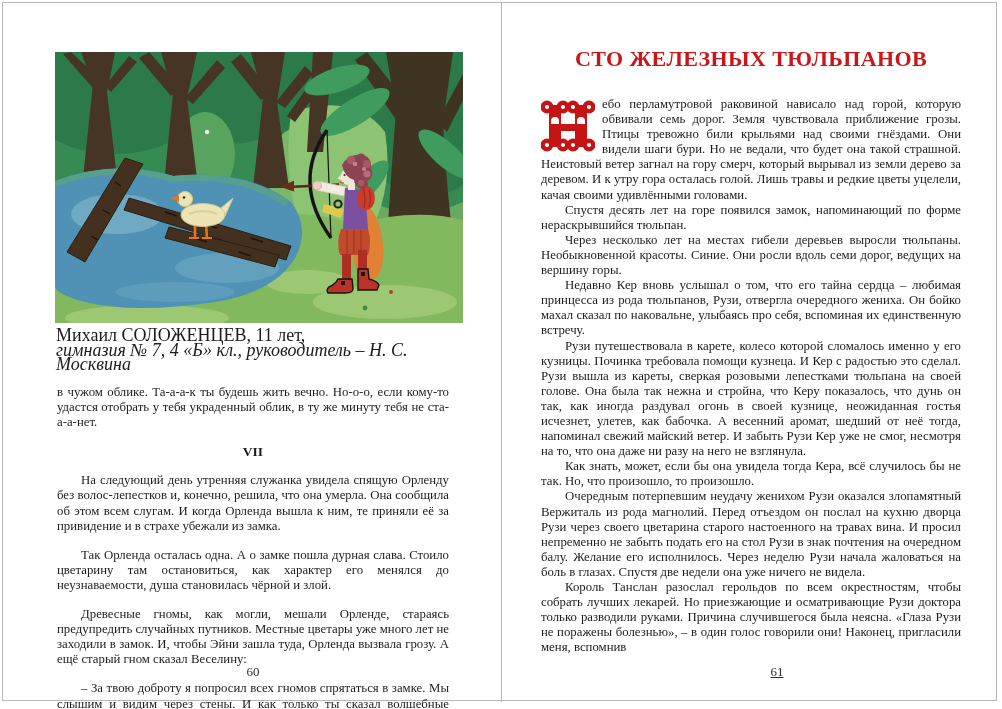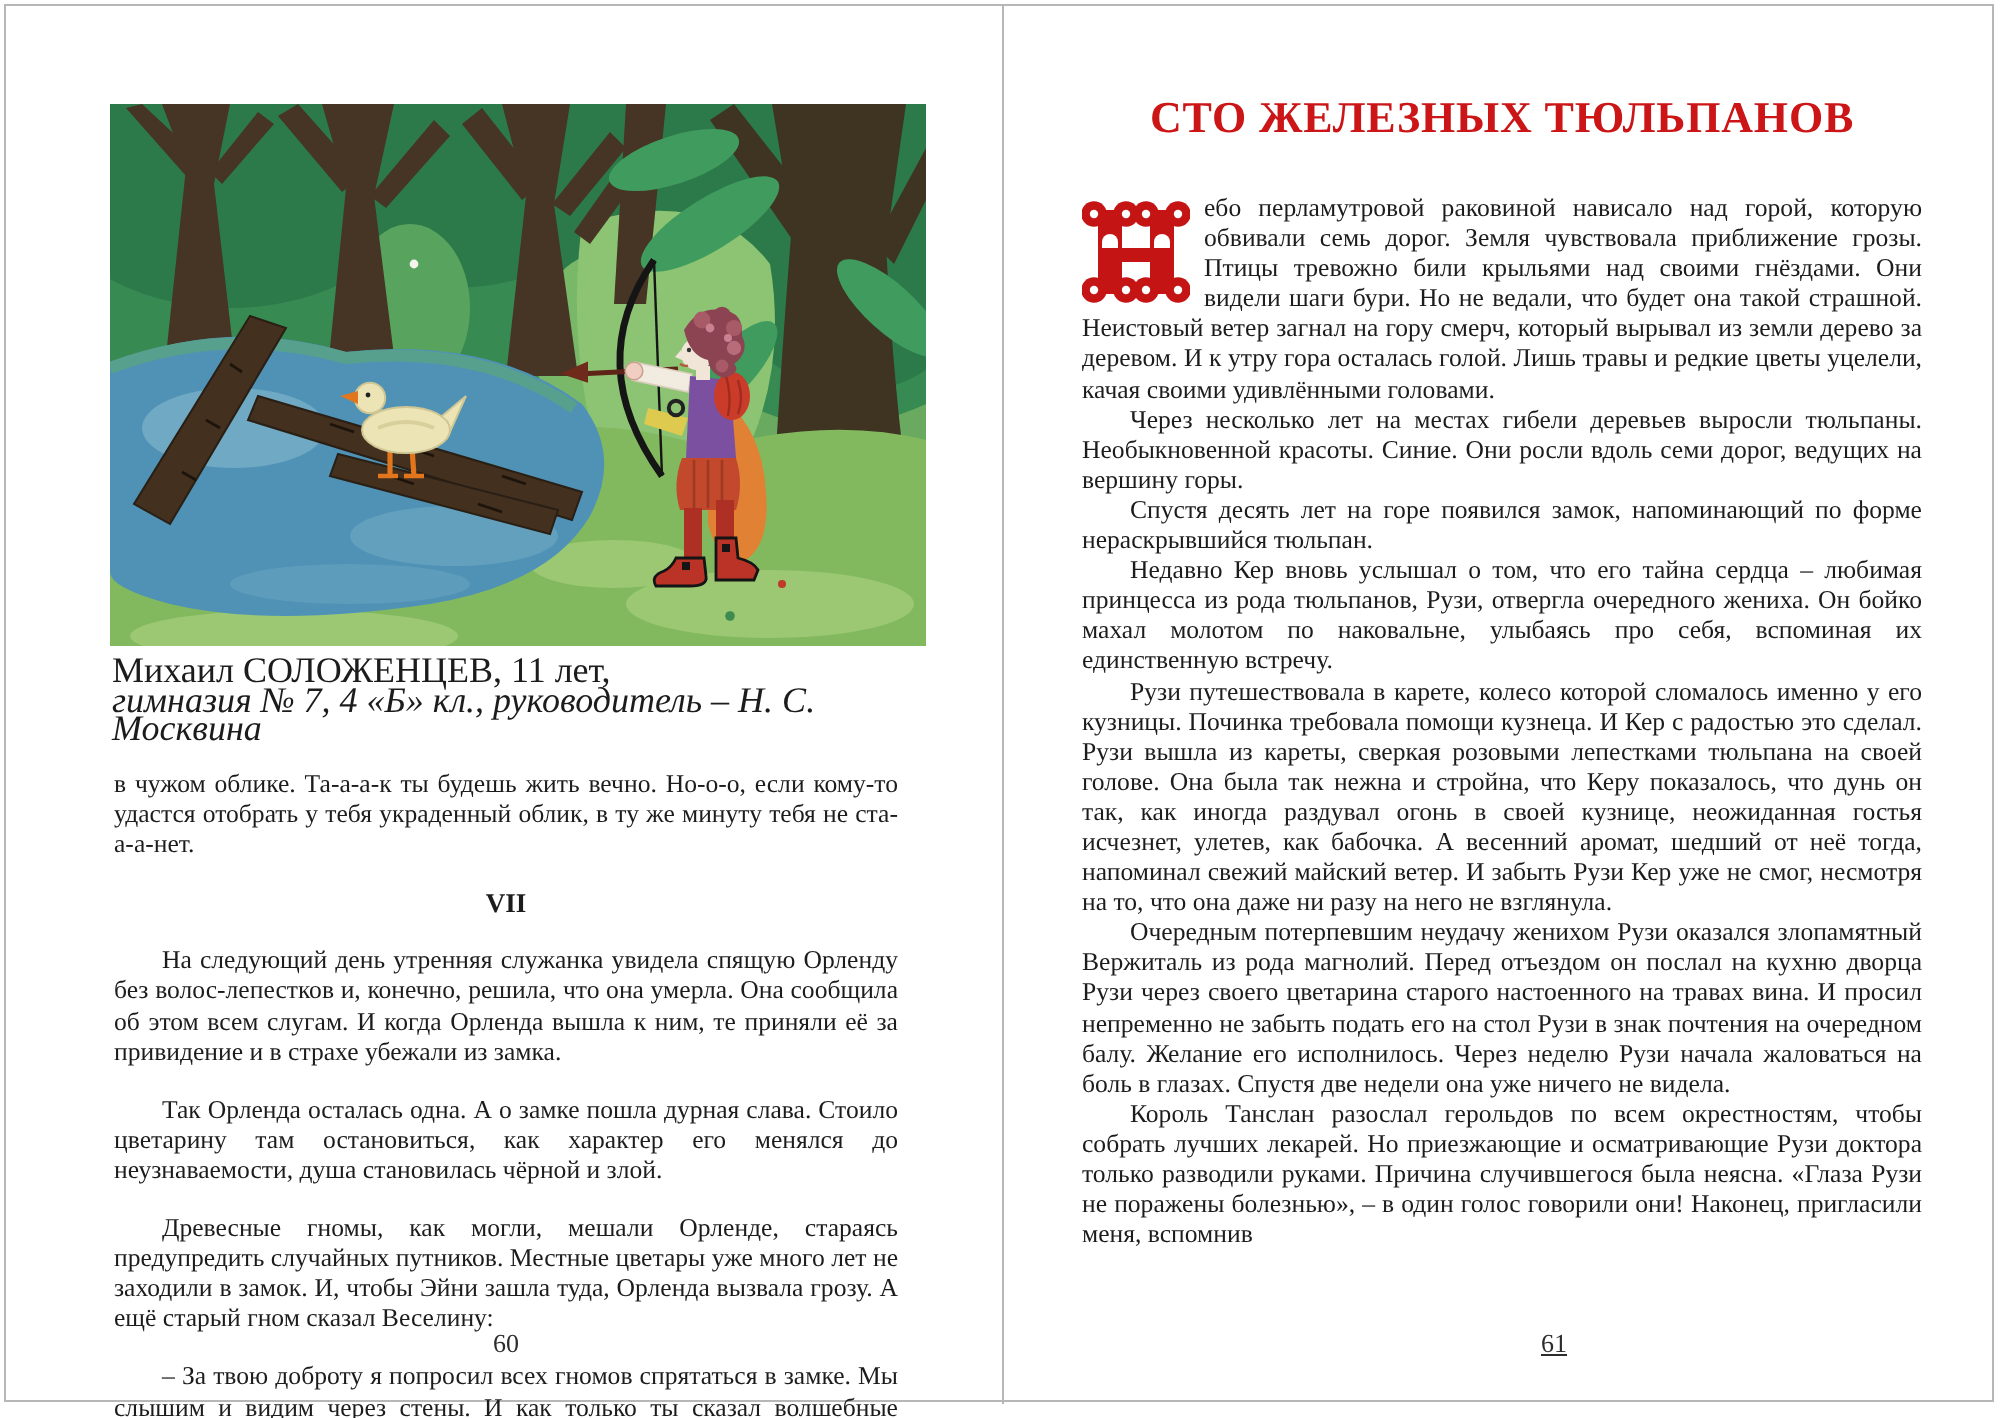--- a/index.html
+++ b/index.html
@@ -230,21 +230,22 @@
             <circle cx="48" cy="46" r="2.1"></circle>
           <circle cx="14" cy="22" r="4"></circle>
             <rect x="10" y="22" width="8" height="5"></rect>
           <circle cx="40" cy="22" r="4"></circle>
             <rect x="36" y="22" width="8" height="5"></rect>
         </g>
         <rect x="8" y="25" width="38" height="7" fill="#c41414"></rect>
       </svg>
     </span><span>ебо перламутровой раковиной нависало над горой, которую обвивали семь дорог. Земля чувствовала приближение грозы. Птицы тревожно били крыльями над своими гнёздами. Они видели шаги бури. Но не ведали, что будет она такой страшной. Неистовый ветер загнал на гору смерч, который вырывал из земли дерево за деревом. И к утру гора осталась голой. Лишь травы и редкие цветы уцелели, качая своими удивлёнными головами.</span>
   </p>
+  <p>Спустя десять лет на горе появился замок, напоминающий по форме нераскрывшийся тюльпан.</p>
   <p>Через несколько лет на местах гибели деревьев выросли тюльпаны. Необыкновенной красоты. Синие. Они росли вдоль семи дорог, ведущих на вершину горы.</p>
-  <p>Спустя десять лет на горе появился замок, напоминающий по форме нераскрывшийся тюльпан.</p>
-  <p>Недавно Кер вновь услышал о том, что его тайна сердца – любимая принцесса из рода тюльпанов, Рузи, отвергла очередного жениха. Он бойко махал молотом по наковальне, улыбаясь про себя, вспоминая их единственную встречу.</p>
+  <p>Недавно Кер вновь услышал о том, что его тайна сердца – любимая принцесса из рода тюльпанов, Рузи, отвергла очередного жениха. Он бойко махал сказал по наковальне, улыбаясь про себя, вспоминая их единственную встречу.</p>
   <p>Рузи путешествовала в карете, колесо которой сломалось именно у его кузницы. Починка требовала помощи кузнеца. И Кер с радостью это сделал. Рузи вышла из кареты, сверкая розовыми лепестками тюльпана на своей голове. Она была так нежна и стройна, что Керу показалось, что дунь он так, как иногда раздувал огонь в своей кузнице, неожиданная гостья исчезнет, улетев, как бабочка. А весенний аромат, шедший от неё тогда, напоминал свежий майский ветер. И забыть Рузи Кер уже не смог, несмотря на то, что она даже ни разу на него не взглянула.</p>
+  <p>Как знать, может, если бы она увидела тогда Кера, всё случилось бы не так. Но, что произошло, то произошло.</p>
   <p>Очередным потерпевшим неудачу женихом Рузи оказался злопамятный Вержиталь из рода магнолий. Перед отъездом он послал на кухню дворца Рузи через своего цветарина старого настоенного на травах вина. И просил непременно не забыть подать его на стол Рузи в знак почтения на очередном балу. Желание его исполнилось. Через неделю Рузи начала жаловаться на боль в глазах. Спустя две недели она уже ничего не видела.</p>
   <p>Король Танслан разослал герольдов по всем окрестностям, чтобы собрать лучших лекарей. Но приезжающие и осматривающие Рузи доктора только разводили руками. Причина случившегося была неясна. «Глаза Рузи не поражены болезнью», – в один голос говорили они! Наконец, пригласили меня, вспомнив</p>
 </div>
 
 <div class="pagenum right">61</div>
 
 </body></html>

